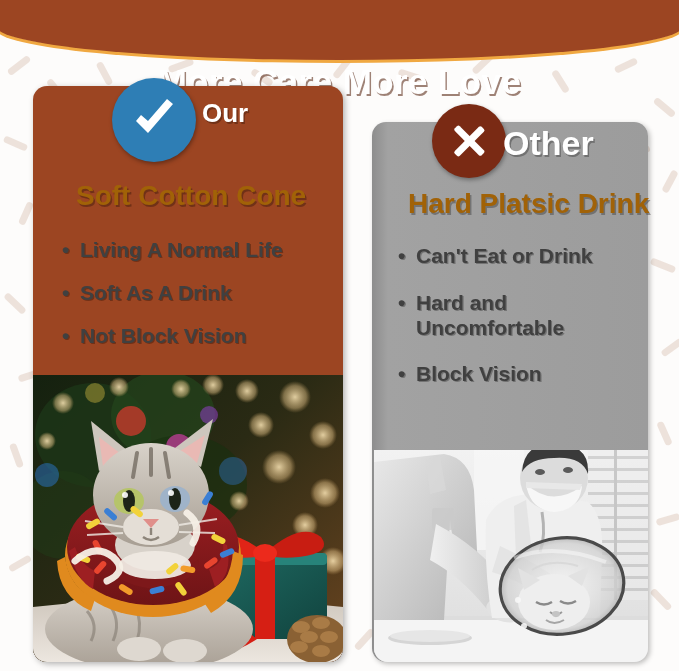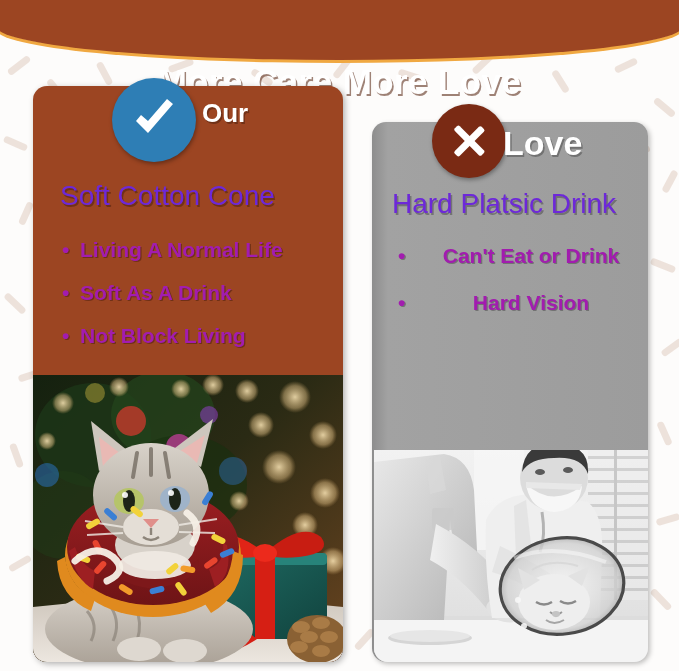--- a/index.html
+++ b/index.html
@@ -121,56 +121,57 @@
     z-index: 31;
     text-shadow: 1.5px 1.5px 0 rgba(60,25,10,.45);
     white-space: nowrap;
   }
   #title-our { left: 202px; top: 98px; }
   #title-other { left: 503px; top: 124px; font-size: 34px;
                  text-shadow: 1.5px 1.5px 0 rgba(70,70,70,.5); }
 
   .sub-title {
     position: absolute;
-    color: #6d28d9;
+    color: #a16207;
     font-size: 28px;
-    font-weight: normal;
+    font-weight: bold;
     z-index: 31;
     white-space: nowrap;
+    margin-left: 16px;
   }
   #sub-our {
     left: 60px; top: 180px;
     text-shadow: 1.5px 1.5px 0 rgba(60,25,10,.45);
   }
   #sub-other {
     left: 392px; top: 188px;
     text-shadow: 1.5px 1.5px 0 rgba(70,70,70,.5);
   }
 
   
   .bullets {
     position: absolute;
     list-style: none;
     margin: 0;
     padding: 0;
     z-index: 31;
-    color: #a21caf;
+    color: #404040;
   }
   #bullets-our { left: 62px; top: 238px; width: 280px; }
   #bullets-other { left: 398px; top: 244px; width: 248px; }
 
   .bullets li {
     font-size: 21px;
     font-weight: bold;
     line-height: 1.18;
     margin-bottom: 18px;
     position: relative;
     padding-left: 18px;
   }
-  #bullets-other li { margin-bottom: 22px; text-align: center; }
+  #bullets-other li { margin-bottom: 22px; }
   .bullets li::before {
     content: "\2022";
     position: absolute;
     left: 0;
     top: 0;
   }
   #bullets-our li { text-shadow: 1.2px 1.2px 0 rgba(60,25,10,.45); }
   #bullets-other li { text-shadow: 1.2px 1.2px 0 rgba(70,70,70,.5); }
 
   
@@ -511,29 +512,30 @@
   </div>
 
   <div id="badge-x" class="badge">
     <svg width="42" height="42" viewBox="0 0 42 42">
       <rect x="18" y="2" width="7" height="38" rx="2" fill="#ffffff" transform="rotate(45 21 21)"></rect>
       <rect x="18" y="2" width="7" height="38" rx="2" fill="#ffffff" transform="rotate(-45 21 21)"></rect>
     </svg>
   </div>
 
   <div id="title-our" class="col-title">Our</div>
-  <div id="title-other" class="col-title">Love</div>
+  <div id="title-other" class="col-title">Other</div>
 
   <div id="sub-our" class="sub-title">Soft Cotton Cone</div>
   <div id="sub-other" class="sub-title">Hard Platsic Drink</div>
 
   <ul id="bullets-our" class="bullets">
     <li>Living A Normal Life</li>
     <li>Soft As A Drink</li>
-    <li>Not Block Living</li>
+    <li>Not Block Vision</li>
   </ul>
 
   <ul id="bullets-other" class="bullets">
     <li>Can't Eat or Drink</li>
-    <li>Hard Vision</li>
+    <li>Hard and Uncomfortable</li>
+    <li>Block Vision</li>
   </ul>
 
 </div>
 
 </body></html>

